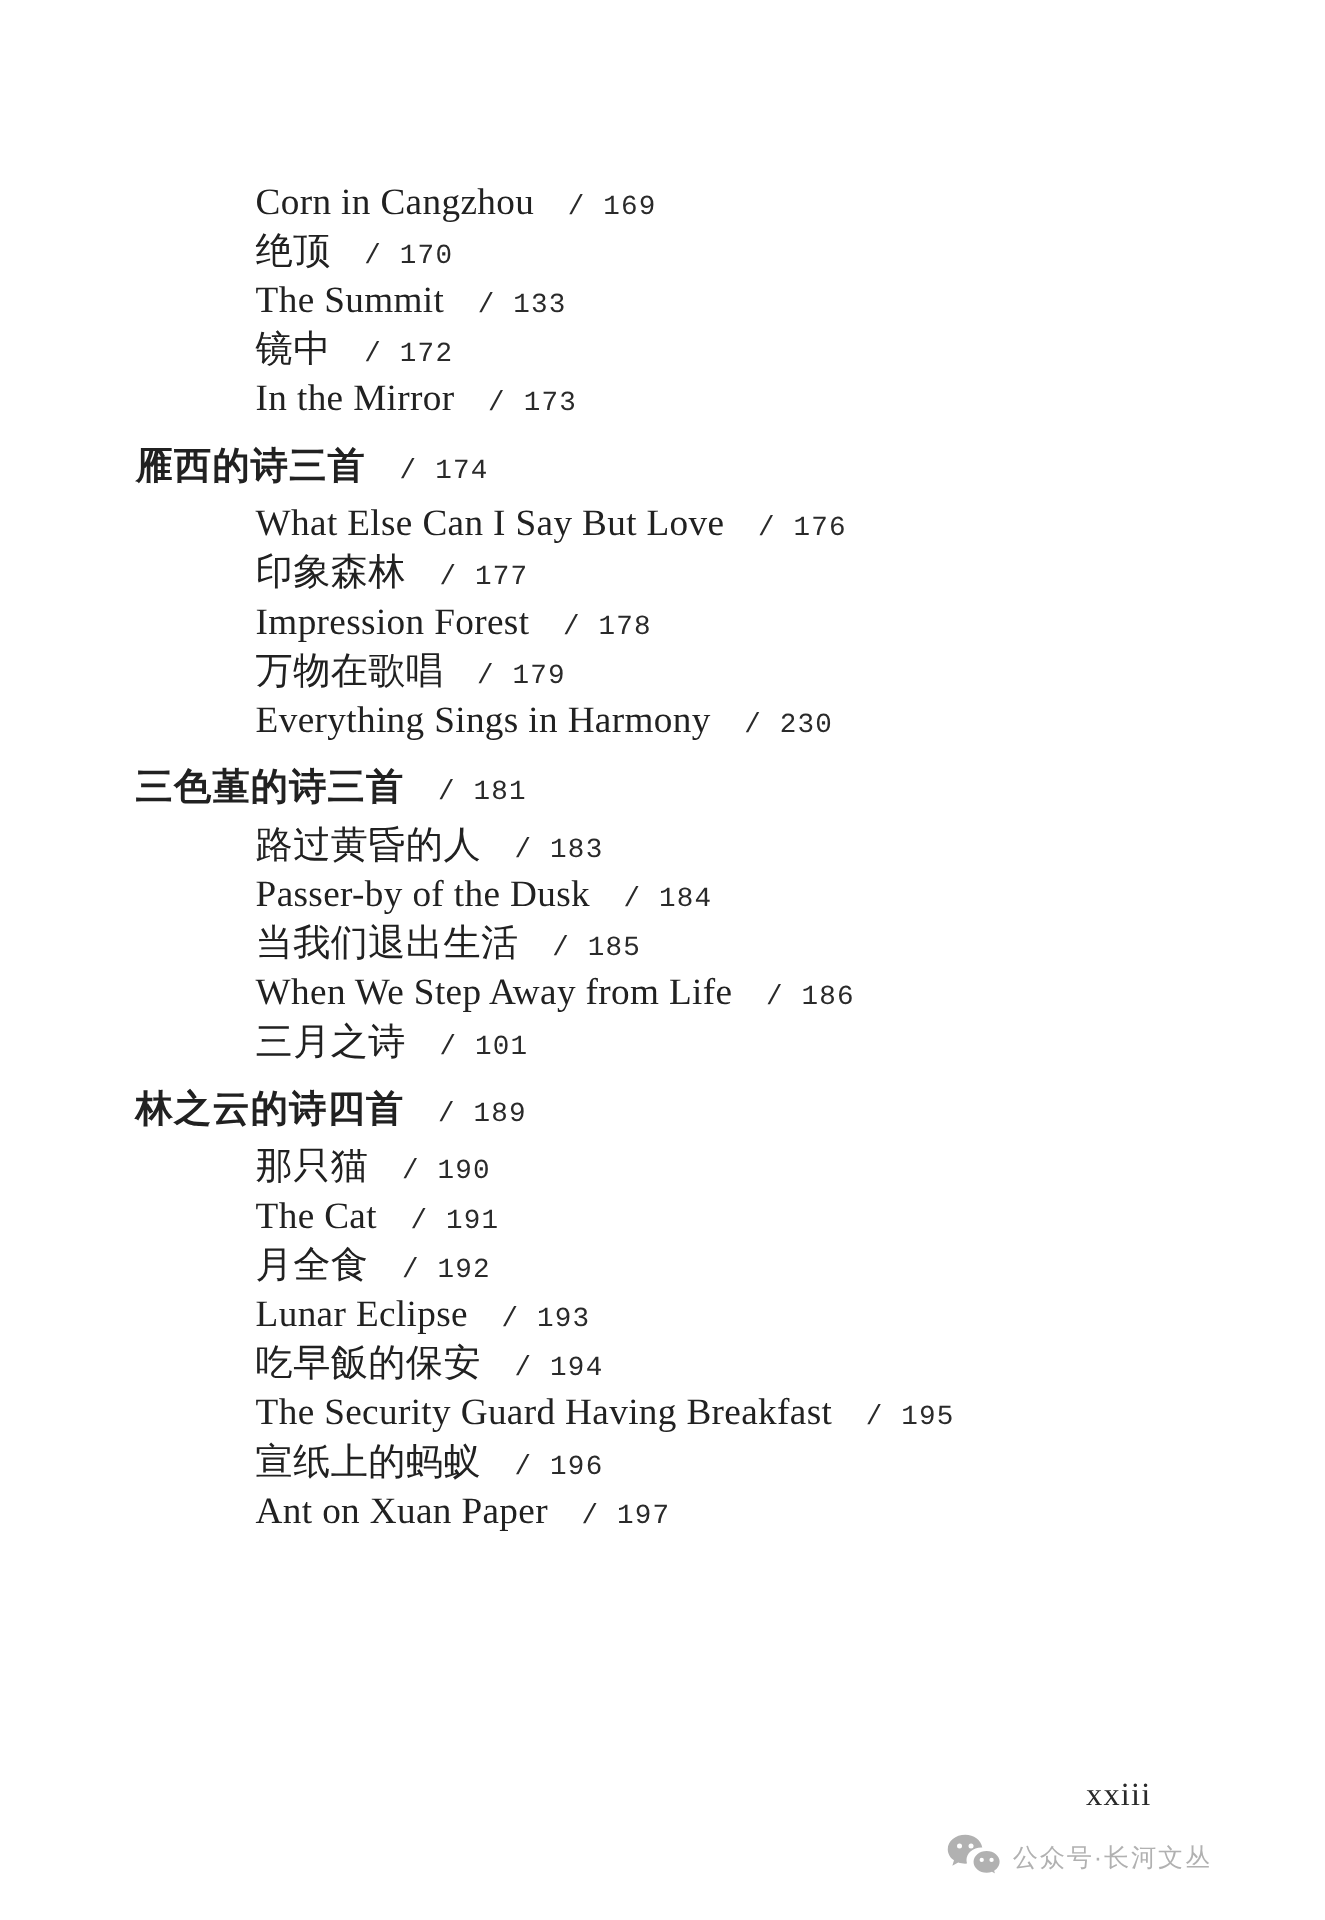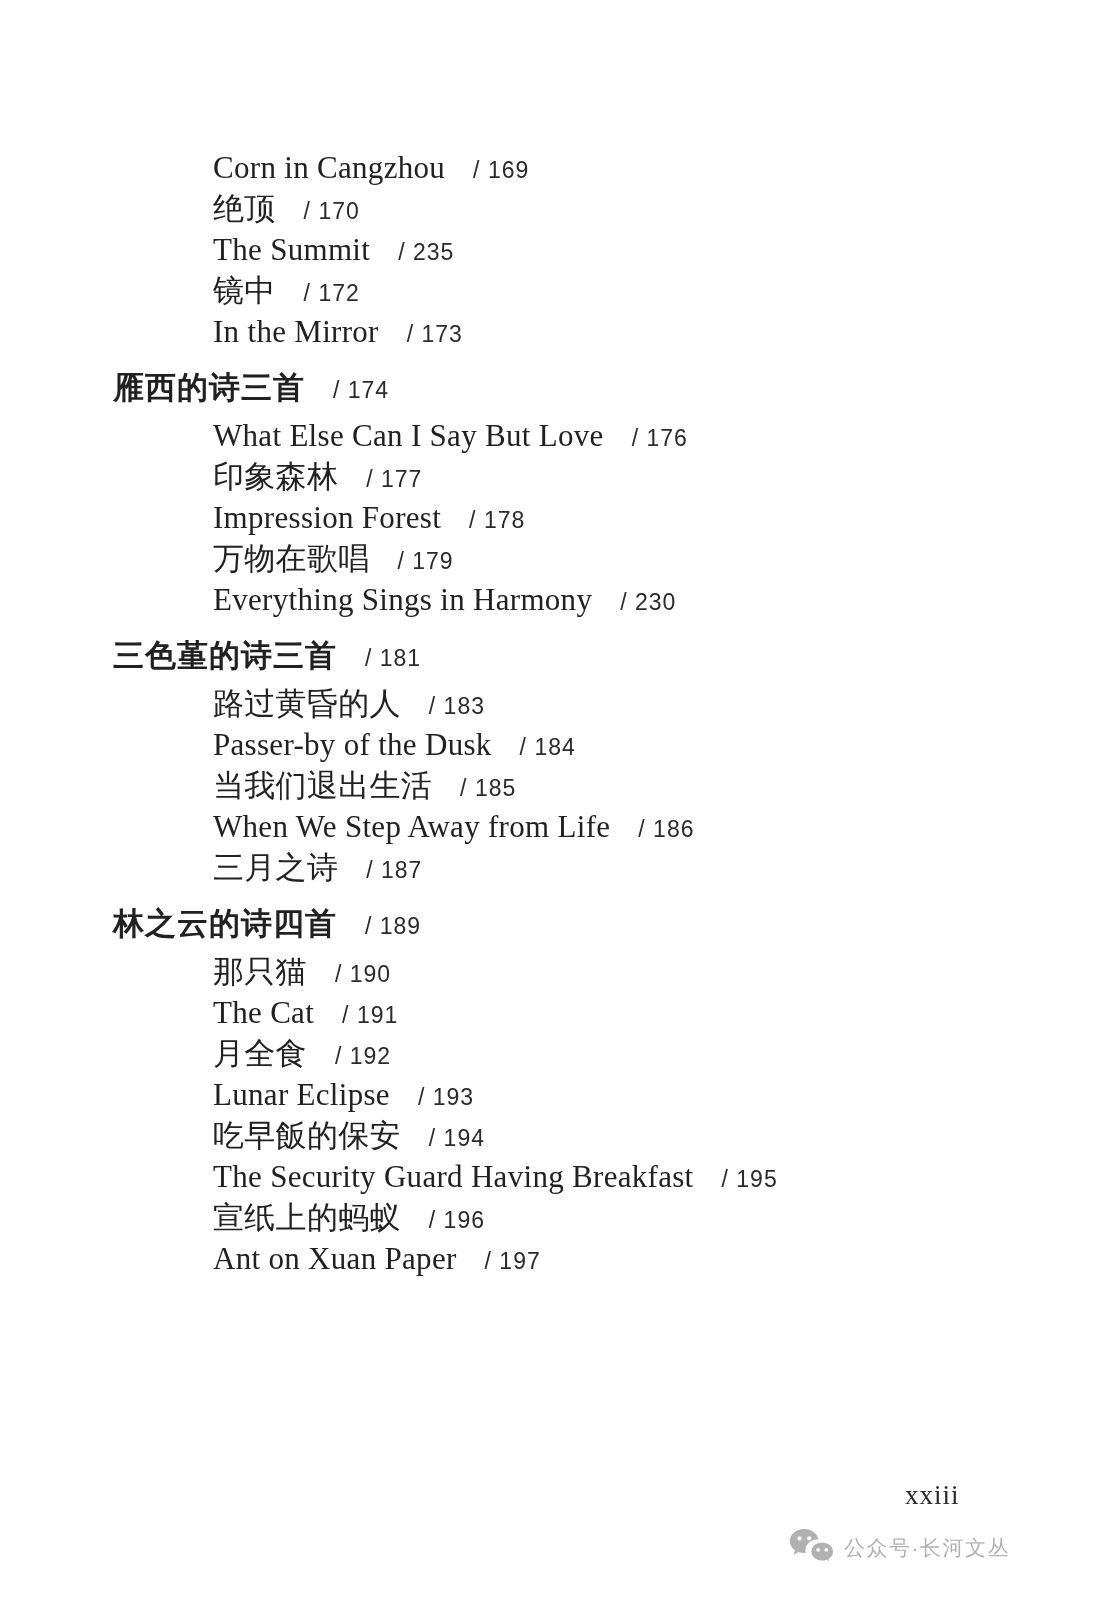--- a/index.html
+++ b/index.html
@@ -40,21 +40,21 @@
   }
   .row .title {
     font-size: 31px;
     letter-spacing: 0.3px;
   }
   .row.header .title {
     font-weight: 700;
     letter-spacing: 1px;
   }
   .row .pagenum {
-    font-family: Liberation Sans, sans-serif;
+    font-family: Liberation Mono, monospace;
     font-size: 23px;
     letter-spacing: 1px;
     color: #2a2a2a;
   }
   .folio {
     position: absolute;
     left: 905px;
     top: 1480px;
     font-size: 27px;
     letter-spacing: 1px;
@@ -90,21 +90,21 @@
       <div class="row entry">
     <span class="title">Corn in Cangzhou</span>
     <span class="pagenum">/ 169</span>
   </div>
       <div class="row entry">
     <span class="title">绝顶</span>
     <span class="pagenum">/ 170</span>
   </div>
       <div class="row entry">
     <span class="title">The Summit</span>
-    <span class="pagenum">/ 235</span>
+    <span class="pagenum">/ 133</span>
   </div>
       <div class="row entry">
     <span class="title">镜中</span>
     <span class="pagenum">/ 172</span>
   </div>
       <div class="row entry">
     <span class="title">In the Mirror</span>
     <span class="pagenum">/ 173</span>
   </div>
       <div class="row header">
@@ -146,21 +146,21 @@
       <div class="row entry">
     <span class="title">当我们退出生活</span>
     <span class="pagenum">/ 185</span>
   </div>
       <div class="row entry">
     <span class="title">When We Step Away from Life</span>
     <span class="pagenum">/ 186</span>
   </div>
       <div class="row entry">
     <span class="title">三月之诗</span>
-    <span class="pagenum">/ 187</span>
+    <span class="pagenum">/ 101</span>
   </div>
       <div class="row header">
     <span class="title">林之云的诗四首</span>
     <span class="pagenum">/ 189</span>
   </div>
       <div class="row entry">
     <span class="title">那只猫</span>
     <span class="pagenum">/ 190</span>
   </div>
       <div class="row entry">

